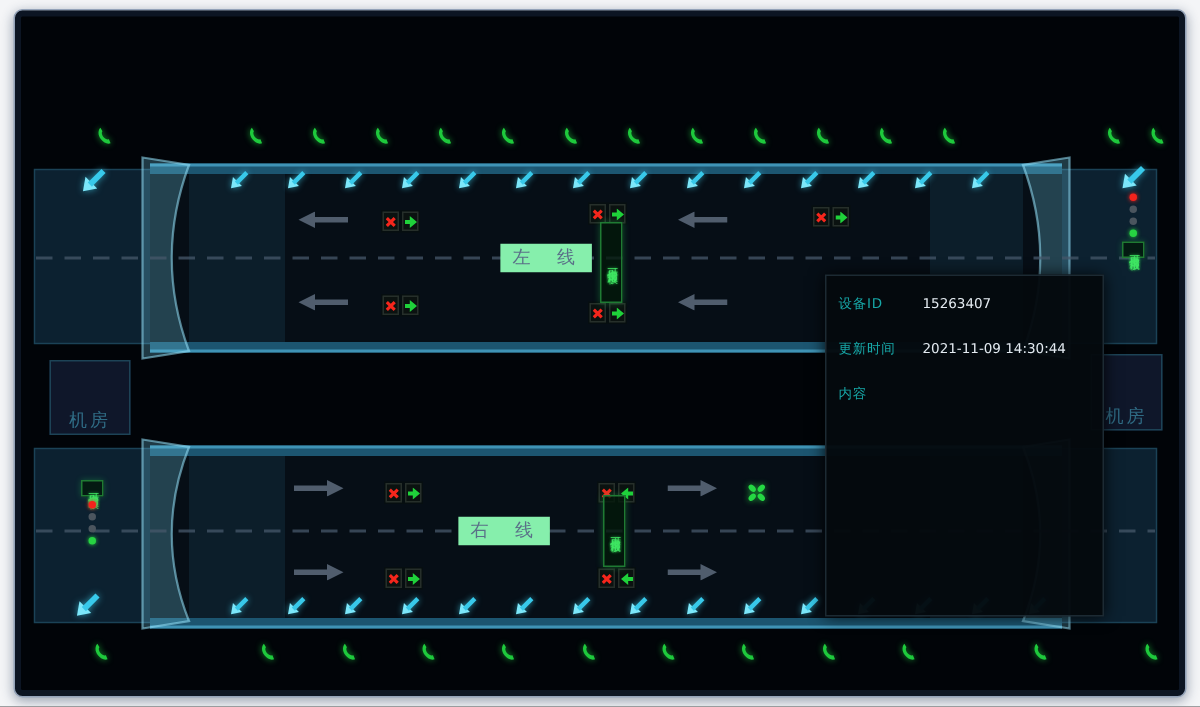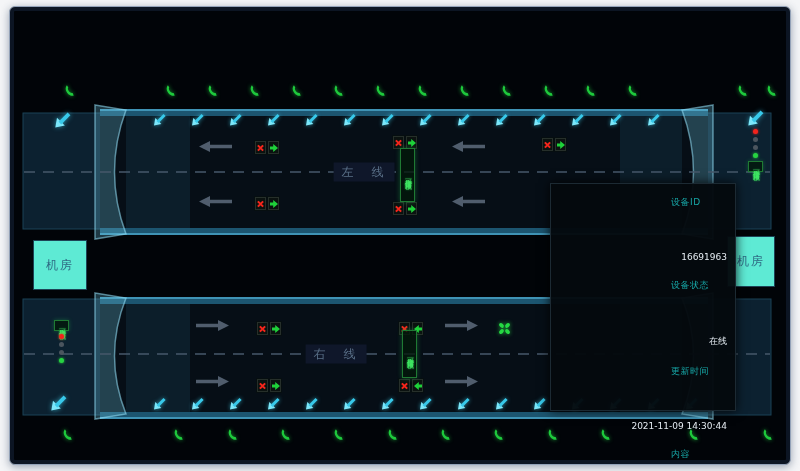--- a/index.html
+++ b/index.html
@@ -3,23 +3,23 @@
 <meta charset="utf-8">
 <style>
   html,body{margin:0;padding:0;}
   body{font-family:"DejaVu Sans","Liberation Sans",sans-serif;background:#ffffff;}
   #stage{position:relative;width:800px;height:471px;background:#f4f5f7;overflow:hidden;}
   .panel{position:absolute;left:9px;top:6px;right:9px;bottom:6px;background:#010408;
          border:1px solid #93a2b8;border-radius:6px;
          box-shadow:inset 0 0 0 4px #0c1523, 0 2px 8px rgba(40,60,90,.45);}
   .title{position:absolute;left:20px;top:13px;font-size:13px;color:#e8edf4;letter-spacing:1px;z-index:5;}
   svg.diagram{position:absolute;left:0;top:0;z-index:1;}
-  .lane-label{position:absolute;transform:translate(-50%,-50%);background:#0f172a;color:#5a7088;
+  .lane-label{position:absolute;transform:translate(-50%,-50%);background:#86efac;color:#5a7088;
               font-size:12px;letter-spacing:7px;padding:1px 4px 1px 8px;z-index:3;white-space:nowrap;}
-  .room{position:absolute;background:#5eead4;border:1px solid #1d4356;display:flex;align-items:center;
+  .room{position:absolute;background:#0f172a;border:1px solid #1d4356;display:flex;align-items:flex-end;
         justify-content:center;z-index:3;}
   .room span{font-size:12px;color:#2f6b84;letter-spacing:2px;}
   .layer{position:absolute;left:0;top:0;width:800px;height:471px;z-index:4;pointer-events:none;}
   .dev{position:absolute;display:inline-flex;line-height:0;pointer-events:auto;transform-origin:top left;}
   .phone svg{filter:drop-shadow(0 0 2px rgba(30,201,60,.8));}
   .camera svg{filter:drop-shadow(0 0 2px rgba(60,205,233,.7));}
   .fan svg{filter:drop-shadow(0 0 2px rgba(37,216,67,.8));}
   .arrow svg{opacity:.85;}
   .flip svg.dirsvg{transform:scaleX(-1);}
   .signal{display:inline-flex;gap:2px;background:rgba(8,14,12,.55);padding:1px;}
@@ -35,21 +35,21 @@
   .sign-box span{writing-mode:vertical-rl;text-orientation:upright;font-size:7px;line-height:1;
                  color:#3fe763;letter-spacing:1px;text-shadow:0 0 2px rgba(63,231,99,.9);}
   .sign-dots{display:flex;flex-direction:column;align-items:center;gap:3px;padding:3px 0;}
   .sign-dot{width:5px;height:5px;border-radius:50%;}
   .dot-red{background:#f3231c;box-shadow:0 0 3px #f3231c;}
   .dot-gray{background:#4b555e;}
   .dot-green{background:#27d342;box-shadow:0 0 3px #27d342;}
   .tooltip{position:absolute;left:550px;top:183px;width:186px;height:228px;background:rgba(4,9,13,.97);
            border:1px solid #1c2a33;z-index:40;box-shadow:0 0 10px rgba(0,0,0,.85);
            padding:12px 8px;box-sizing:border-box;}
-  .tt-row{display:flex;margin-bottom:17px;align-items:flex-end;flex-direction:column;}
+  .tt-row{display:flex;margin-bottom:17px;align-items:center;}
   .tt-label{width:56px;flex:0 0 56px;font-size:9px;color:#17a7a7;letter-spacing:.5px;}
   .tt-value{font-size:9px;color:#e4ebf1;white-space:nowrap;}
 </style>
 </head>
 <body>
 
 <div id="stage">
   <div class="panel"></div>
 
   <svg class="diagram" width="800" height="471" viewBox="0 0 800 471">
@@ -632,25 +632,21 @@
         <span class="sign-dot dot-green"></span>
       </div>
     <div class="sign-box">
       <span>可变情报板</span>
     </div>
   </div>
 
   <div class="tooltip">
     <div class="tt-row">
       <span class="tt-label">设备ID</span>
-      <span class="tt-value">16691963</span>
-    </div>
-    <div class="tt-row">
-      <span class="tt-label">设备状态</span>
-      <span class="tt-value">在线</span>
+      <span class="tt-value">15263407</span>
     </div>
     <div class="tt-row">
       <span class="tt-label">更新时间</span>
       <span class="tt-value">2021-11-09 14:30:44</span>
     </div>
     <div class="tt-row">
       <span class="tt-label">内容</span>
     </div>
   </div>
 </div>

